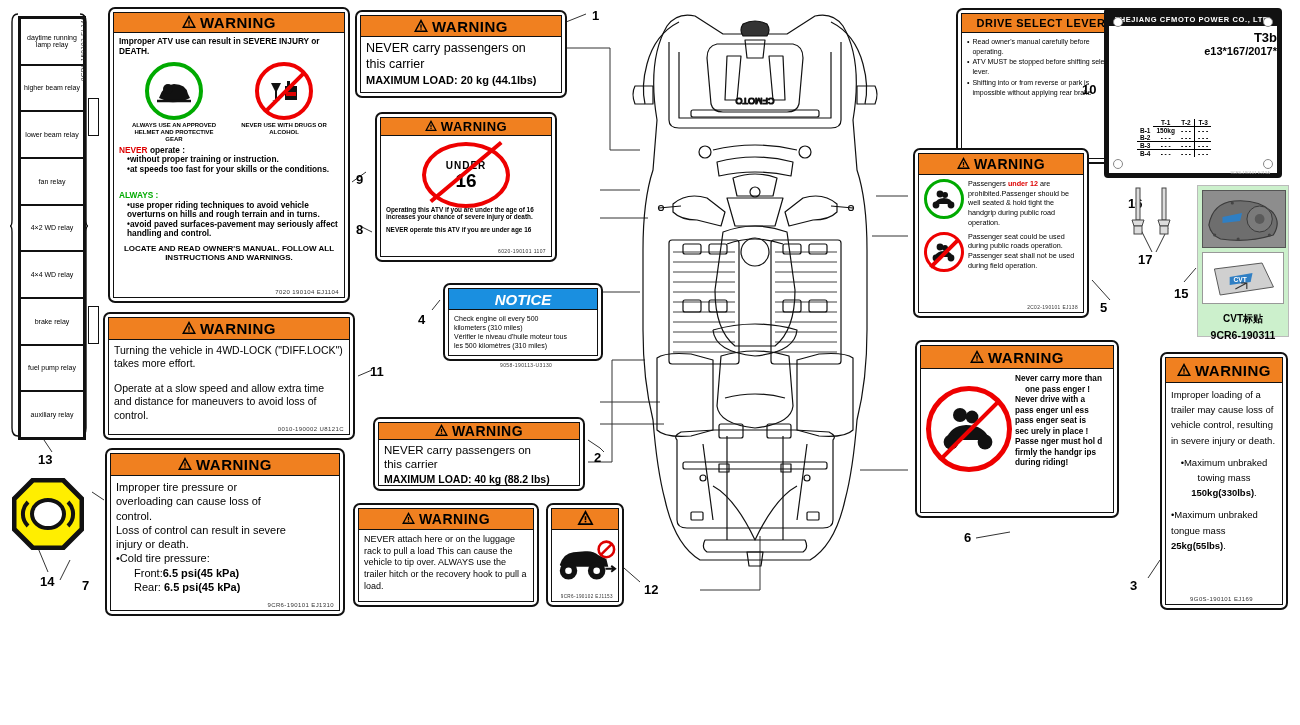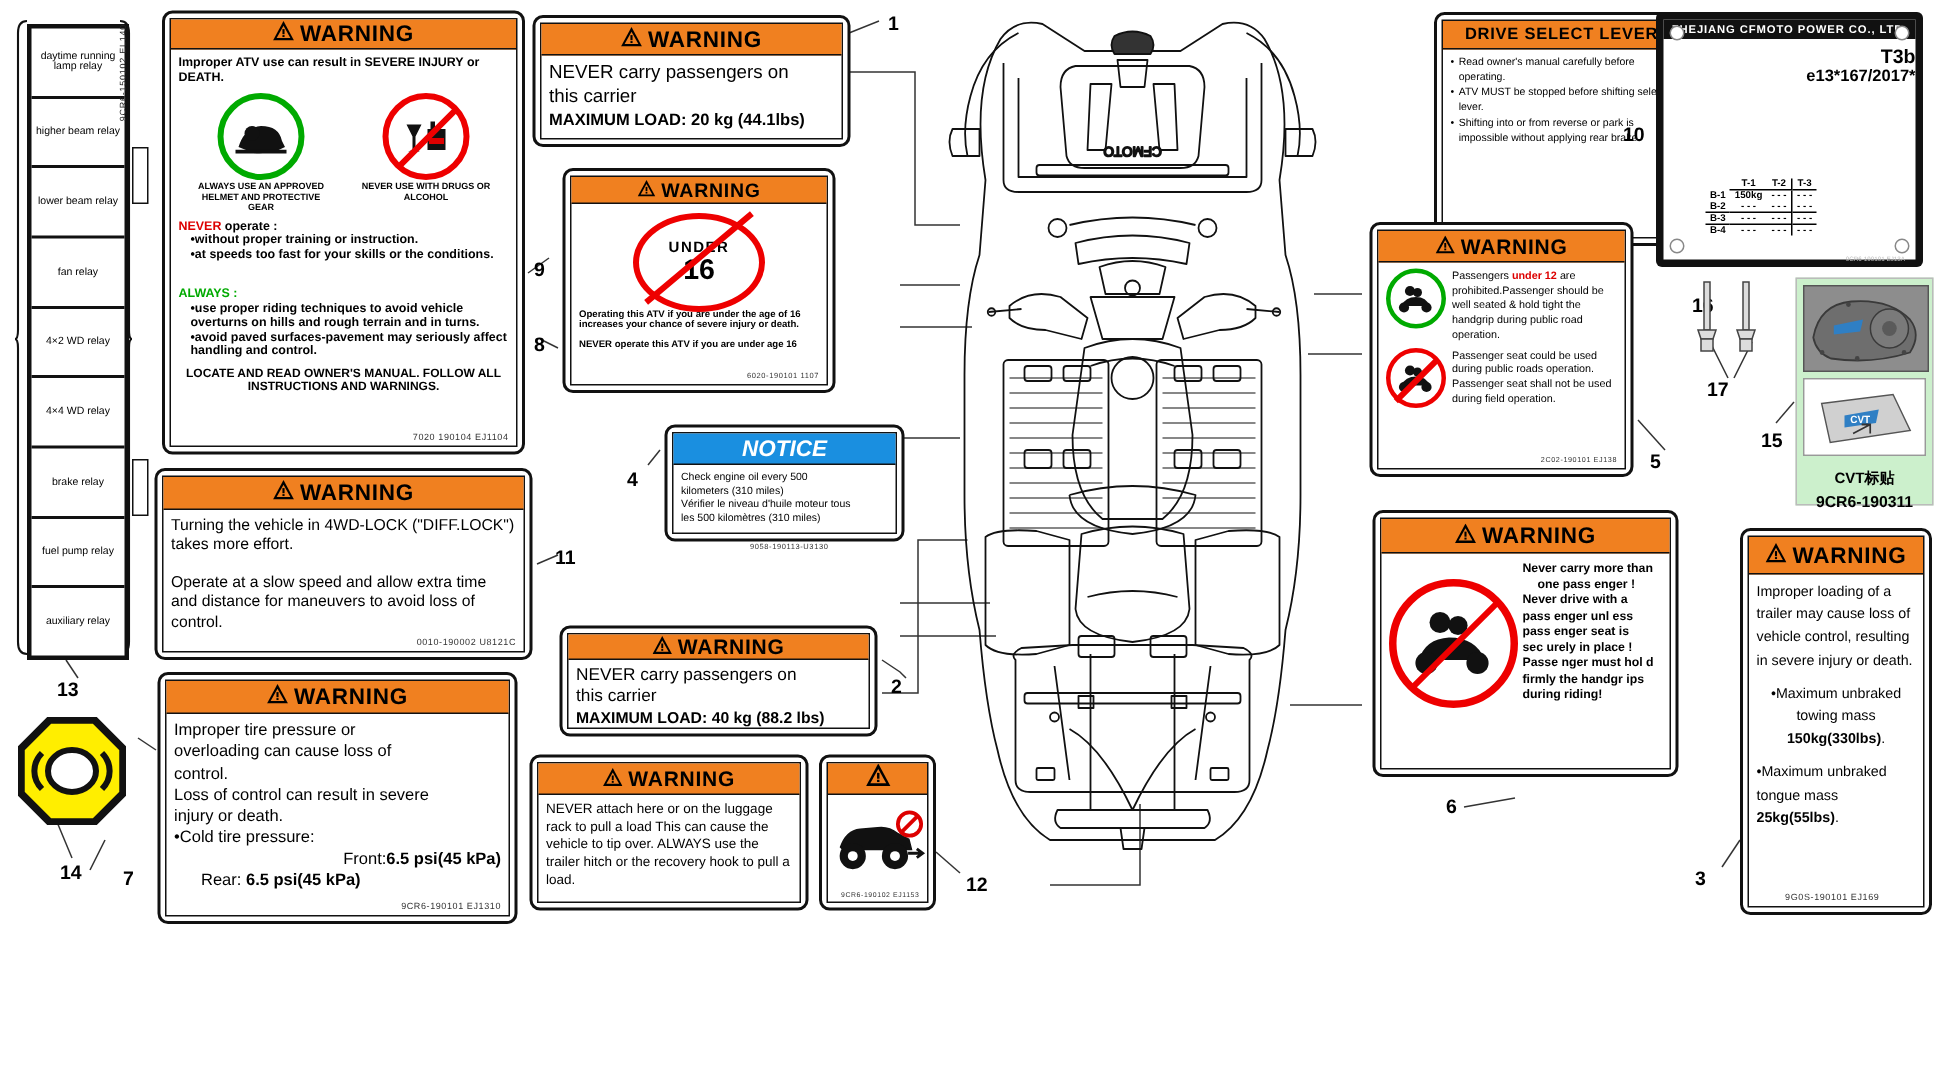--- a/index.html
+++ b/index.html
@@ -330,21 +330,21 @@
         </span>
         <span>WARNING</span>
       </div>
       <div class="warn-body" style="font-size:11px;line-height:1.3;">
         <div>Improper tire pressure or</div>
         <div>overloading can cause  loss of</div>
         <div>control.</div>
         <div>Loss of control can result in severe</div>
         <div>injury or death.</div>
         <div>•<span>Cold tire pressure:</span></div>
-        <div style="padding-left:18px;text-align:right;">
+        <div style="padding-left:18px;">
           <span>Front:</span><b>6.5 psi(45 kPa)</b>
         </div>
         <div style="padding-left:18px;">
           <span>Rear: </span><b>6.5 psi(45 kPa)</b>
         </div>
       </div>
       <div class="code">9CR6-190101  EJ1310</div>
     </div>
   </div>
   <div class="num" style="left:82px;top:578px;">7</div>

